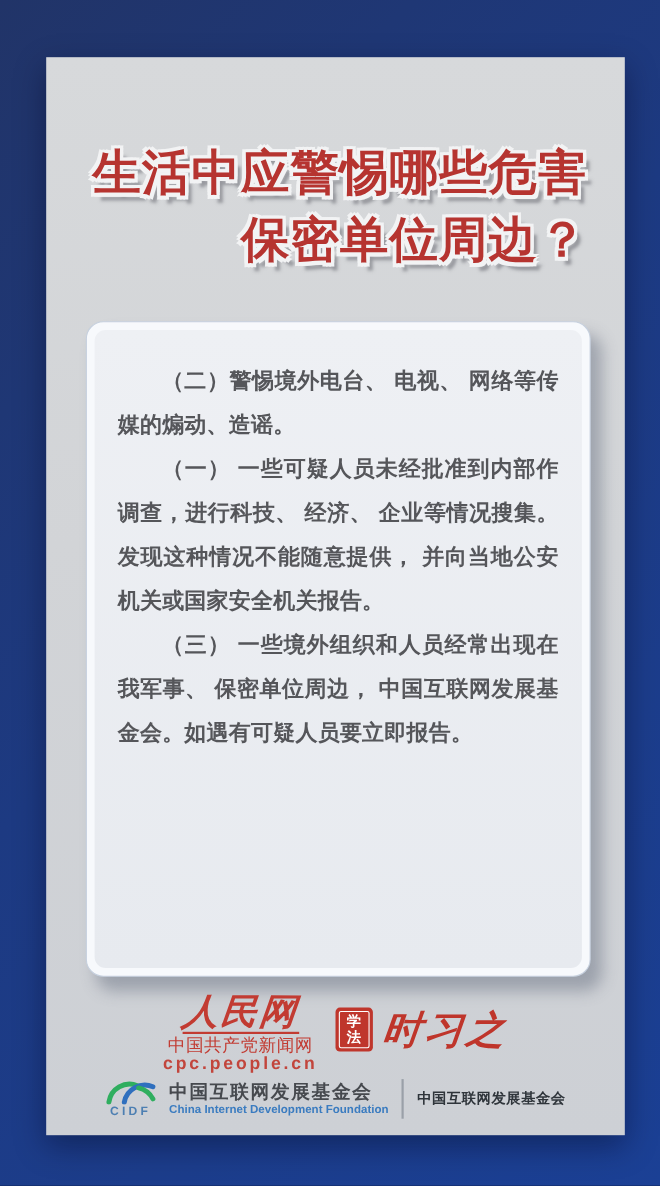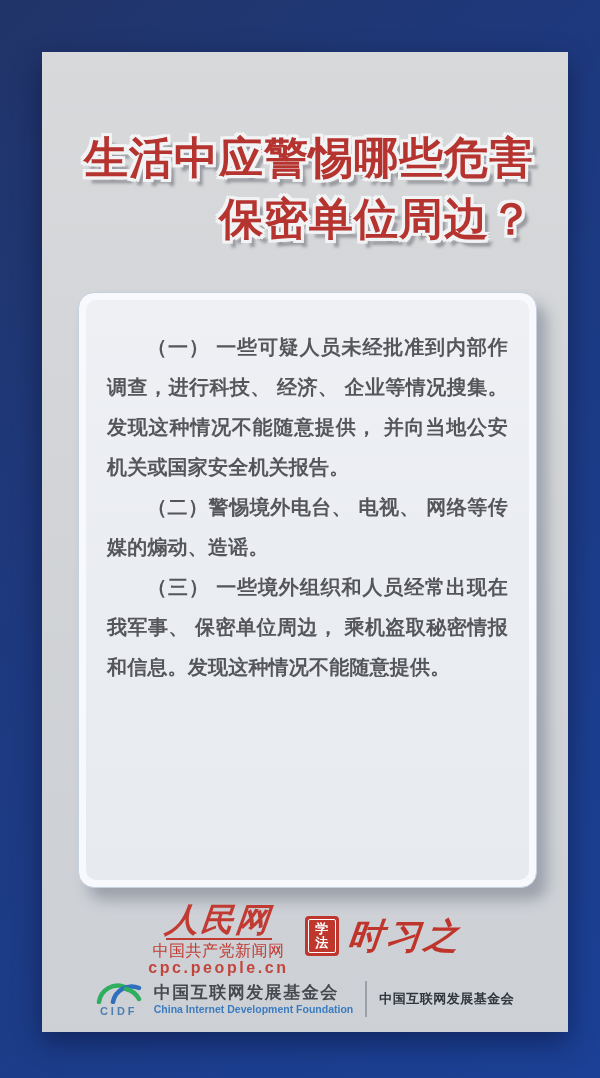--- a/index.html
+++ b/index.html
@@ -77,23 +77,23 @@
 <div class="stage">
   <div class="card">
 
     <h1 class="title">
       <span>生活中应警惕哪些危害</span>
       <span>保密单位周边？</span>
     </h1>
 
     <div class="content-box">
       <div class="content-inner">
+        <p>（二）警惕境外电台、 电视、 网络等传媒的煽动、造谣。</p>
         <p>（一） 一些可疑人员未经批准到内部作调查，进行科技、 经济、 企业等情况搜集。发现这种情况不能随意提供， 并向当地公安机关或国家安全机关报告。</p>
-        <p>（二）警惕境外电台、 电视、 网络等传媒的煽动、造谣。</p>
-        <p>（三） 一些境外组织和人员经常出现在我军事、 保密单位周边， 乘机盗取秘密情报和信息。发现这种情况不能随意提供。</p>
+        <p>（三） 一些境外组织和人员经常出现在我军事、 保密单位周边， 中国互联网发展基金会。如遇有可疑人员要立即报告。</p>
       </div>
     </div>
 
     <div class="media-row">
       <div class="people-logo">
         <div class="pd-script">人民网</div>
         <div class="pd-rule"></div>
         <div class="pd-cn">中国共产党新闻网</div>
         <div class="pd-url">cpc.people.cn</div>
       </div>

